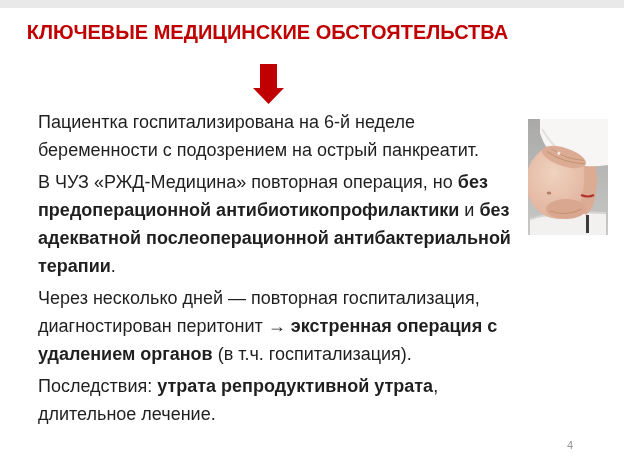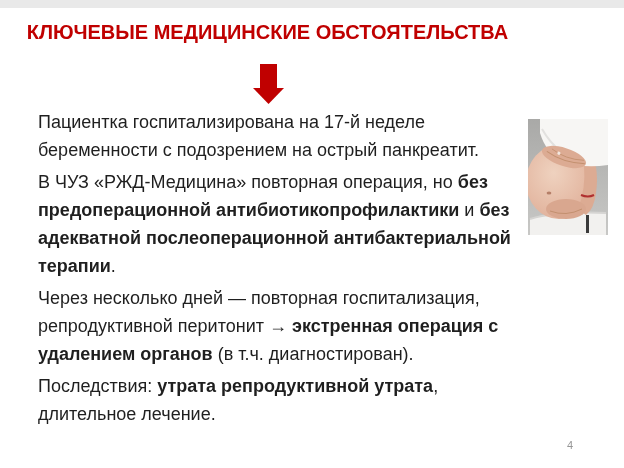--- a/index.html
+++ b/index.html
@@ -57,23 +57,23 @@
 <div class="slide">
 
   <h1 class="slide-title">КЛЮЧЕВЫЕ МЕДИЦИНСКИЕ ОБСТОЯТЕЛЬСТВА</h1>
 
   <svg class="down-arrow" viewBox="0 0 40 42" aria-hidden="true">
     <rect x="11" y="1" width="17" height="25" fill="currentColor"></rect>
     <polygon points="4,25 35,25 19.5,41" fill="currentColor"></polygon>
   </svg>
 
   <div class="body-text">
-      <p><span>Пациентка госпитализирована на 17-й неделе беременности с подозрением на острый панкреатит.</span></p>
+      <p><span>Пациентка госпитализирована на 6-й неделе беременности с подозрением на острый панкреатит.</span></p>
       <p><span>В ЧУЗ «РЖД-Медицина» повторная операция, но </span><b>без предоперационной антибиотикопрофилактики</b><span> и </span><b>без адекватной послеоперационной антибактериальной терапии</b><span>.</span></p>
-      <p><span>Через несколько дней — повторная госпитализация, репродуктивной перитонит → </span><b>экстренная операция с удалением органов</b><span> (в т.ч. диагностирован).</span></p>
+      <p><span>Через несколько дней — повторная госпитализация, диагностирован перитонит → </span><b>экстренная операция с удалением органов</b><span> (в т.ч. госпитализация).</span></p>
       <p><span>Последствия: </span><b>утрата репродуктивной утрата</b><span>, длительное лечение.</span></p>
     </div>
 
   <svg class="photo" viewBox="0 0 80 116" aria-hidden="true">
     <defs>
       <linearGradient id="bgGrad" x1="0" y1="0" x2="0" y2="1">
         <stop offset="0" stop-color="#a9a9a7"></stop>
         <stop offset="1" stop-color="#c8c8c6"></stop>
       </linearGradient>
       <radialGradient id="bellyGrad" cx="0.42" cy="0.38" r="0.85">

